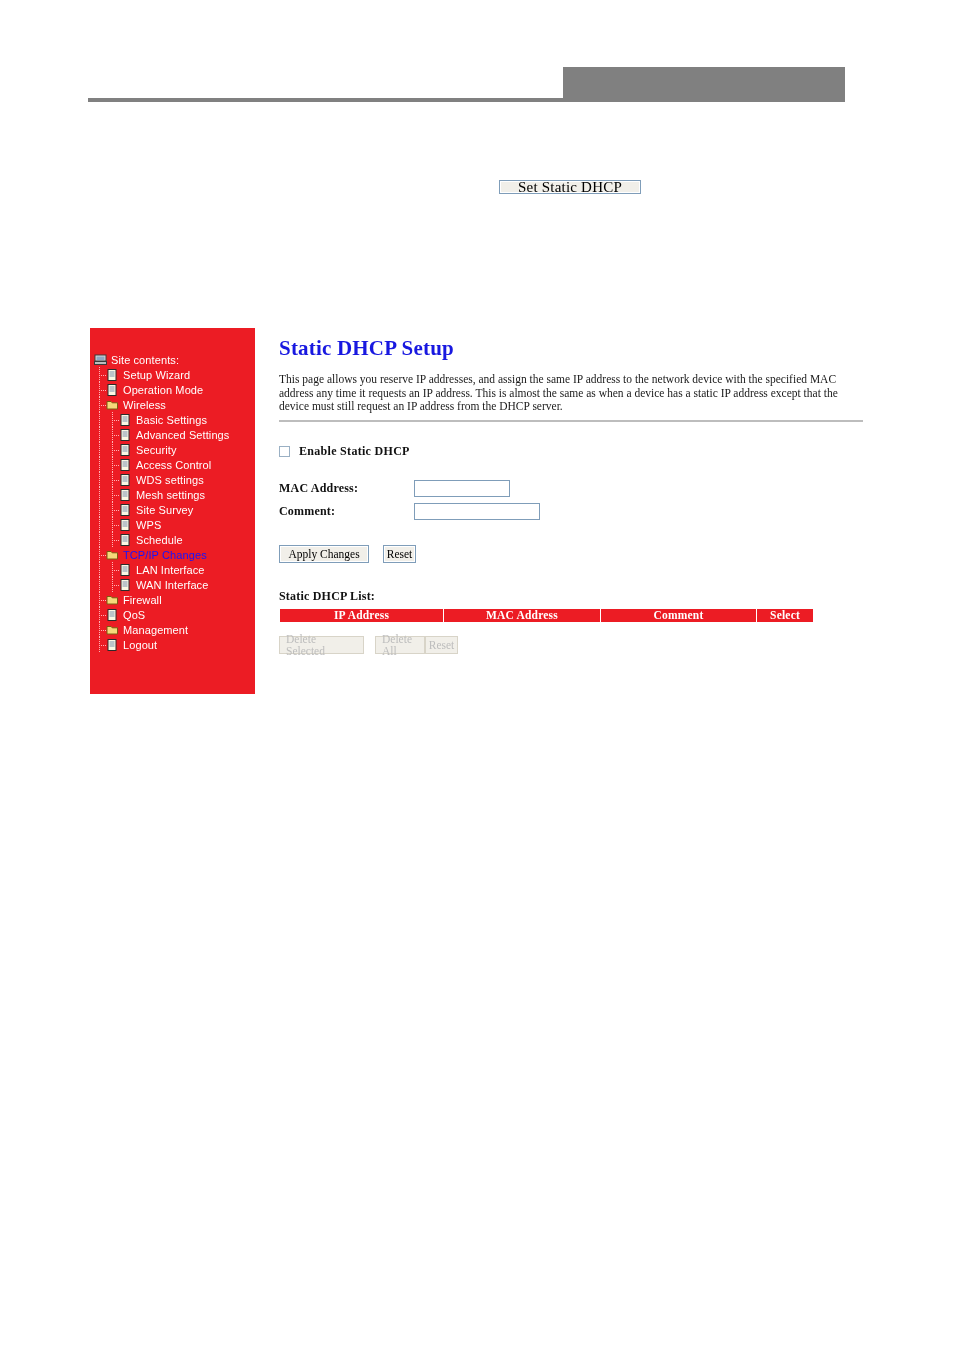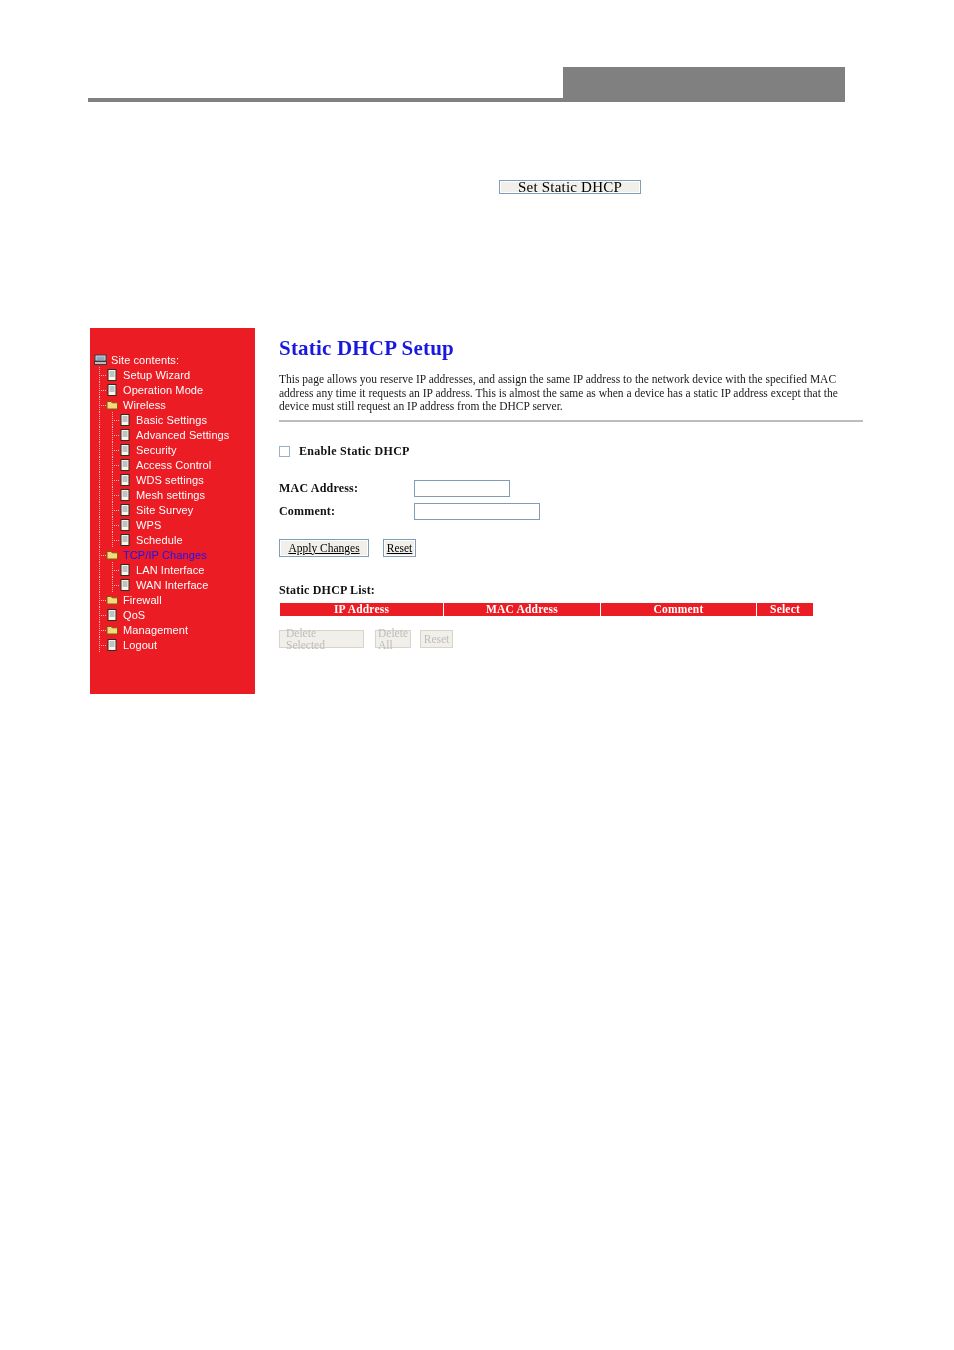--- a/index.html
+++ b/index.html
@@ -210,23 +210,22 @@
     color: #000;
   }
   #ip-address-input { width: 104px; }
   #mac-address-input { width: 96px; }
   #comment-input { width: 126px; }
 
   
   #form-buttons {
     display: flex;
     align-items: center;
-    margin-top: 16px;
+    margin-top: 22px;
     margin-bottom: 26px;
-    text-decoration: underline;
   }
   .btn {
     background: #f1efe9;
     border: 1px solid #7f9db9;
     box-shadow: inset 0 0 0 1px #ffffff;
     font-family: "Liberation Serif", serif;
     font-size: 11.5px;
     color: #000000;
     height: 18px;
     display: inline-flex;
@@ -243,21 +242,21 @@
     border: 1px solid #d8d4c8;
     box-shadow: none;
     color: #bdbdbd;
   }
   #list-buttons {
     display: flex;
     align-items: center;
     margin-top: 13px;
   }
   #delete-selected-button { width: 85px; margin-right: 11px; }
-  #delete-all-button { width: 36px; margin-right: 9px; }
+  #delete-all-button { width: 50px; margin-right: 0; }
   #reset-button-bottom { width: 33px; }
 
   
   #list-caption {
     font-family: "Liberation Serif", serif;
     font-size: 12px;
     font-weight: bold;
     color: #111111;
     margin-bottom: 4px;
     letter-spacing: 0.2px;

